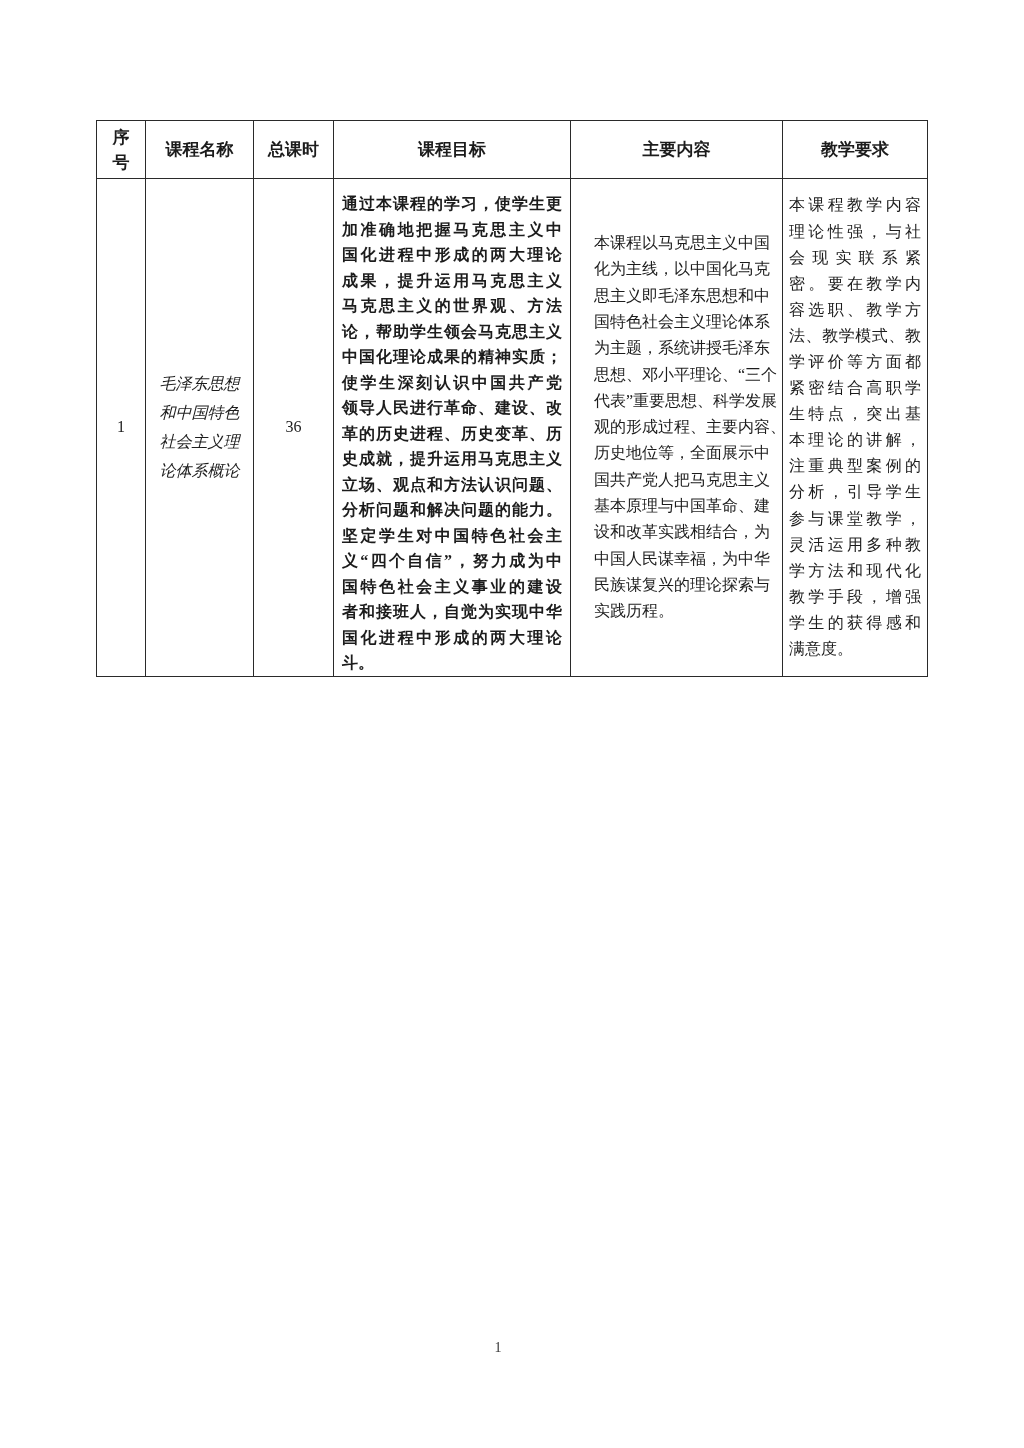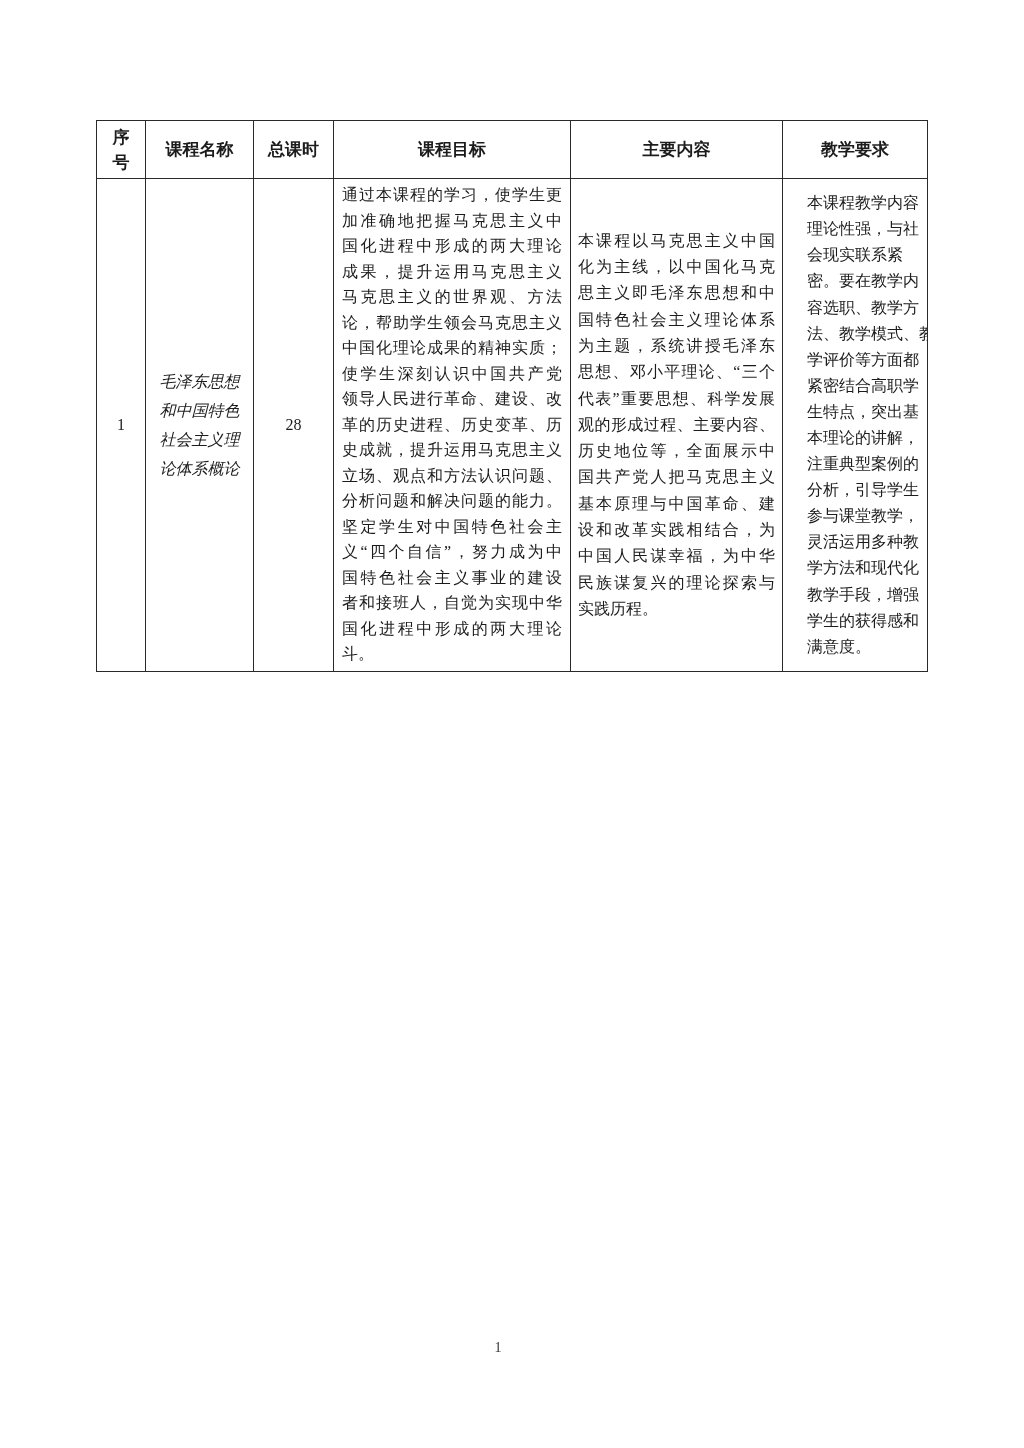--- a/index.html
+++ b/index.html
@@ -47,32 +47,33 @@
   }
   .cell-name {
     text-align: center;
     vertical-align: middle;
     padding: 0 9px;
     line-height: 29px;
     font-style: italic;
   }
   .cell-objectives {
     vertical-align: top;
-    padding: 3px 8px 0 8px;
+    padding: 12px 8px 0 8px;
     line-height: 25.5px;
+    font-weight: bold;
   }
   .cell-content {
     vertical-align: middle;
-    padding: 0 7px;
+    padding: 0 23px;
     line-height: 26.3px;
     margin-top: 36px;
   }
   .cell-requirements {
     vertical-align: middle;
-    padding: 0 24px;
+    padding: 0 6px;
     line-height: 26.1px;
   }
   .jline {
     text-align: justify;
     text-align-last: justify;
     word-break: keep-all;
     white-space: nowrap;
   }
   .jline.last {
     text-align-last: left;
@@ -108,21 +109,21 @@
         <th>总课时</th>
         <th>课程目标</th>
         <th>主要内容</th>
         <th>教学要求</th>
       </tr>
     </thead>
     <tbody>
       <tr class="body-row">
         <td class="cell-index">1</td>
         <td class="cell-name">毛泽东思想和中国特色社会主义理论体系概论</td>
-        <td class="cell-hours">28</td>
+        <td class="cell-hours">36</td>
         <td class="cell-objectives">
             <div class="jline">通过本课程的学习，使学生更</div>
             <div class="jline">加准确地把握马克思主义中</div>
             <div class="jline">国化进程中形成的两大理论</div>
             <div class="jline">成果，提升运用马克思主义</div>
             <div class="jline">马克思主义的世界观、方法</div>
             <div class="jline">论，帮助学生领会马克思主义</div>
             <div class="jline">中国化理论成果的精神实质；</div>
             <div class="jline">使学生深刻认识中国共产党</div>
             <div class="jline">领导人民进行革命、建设、改</div>

